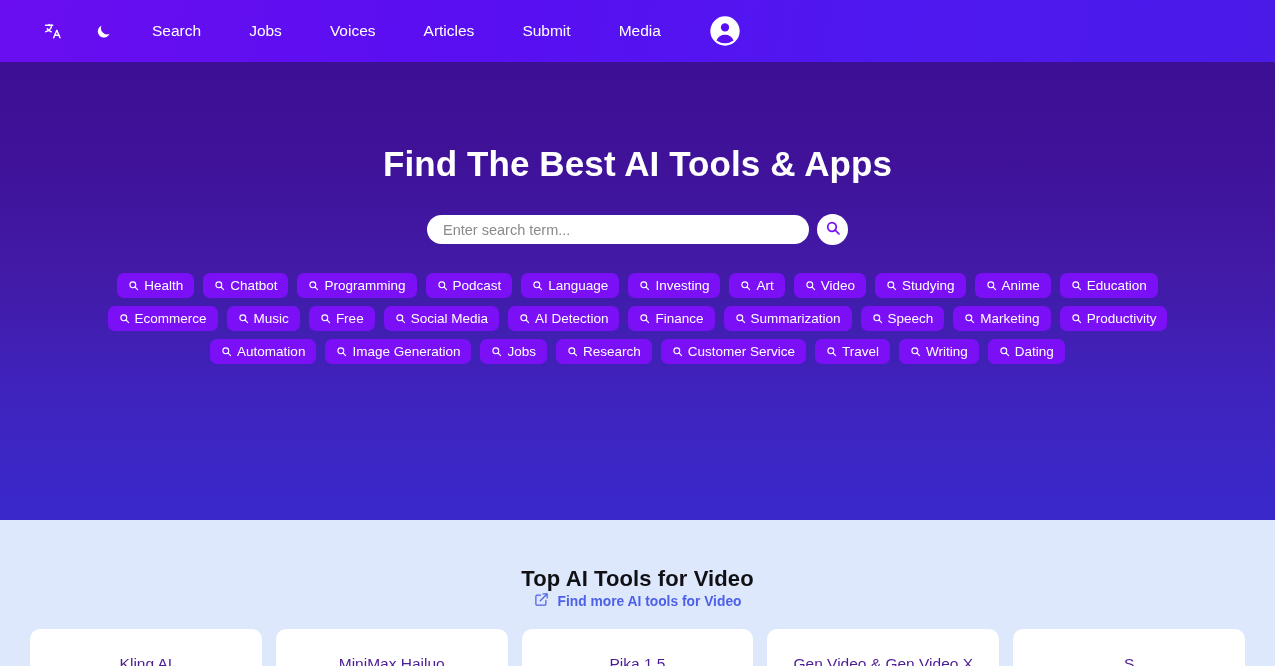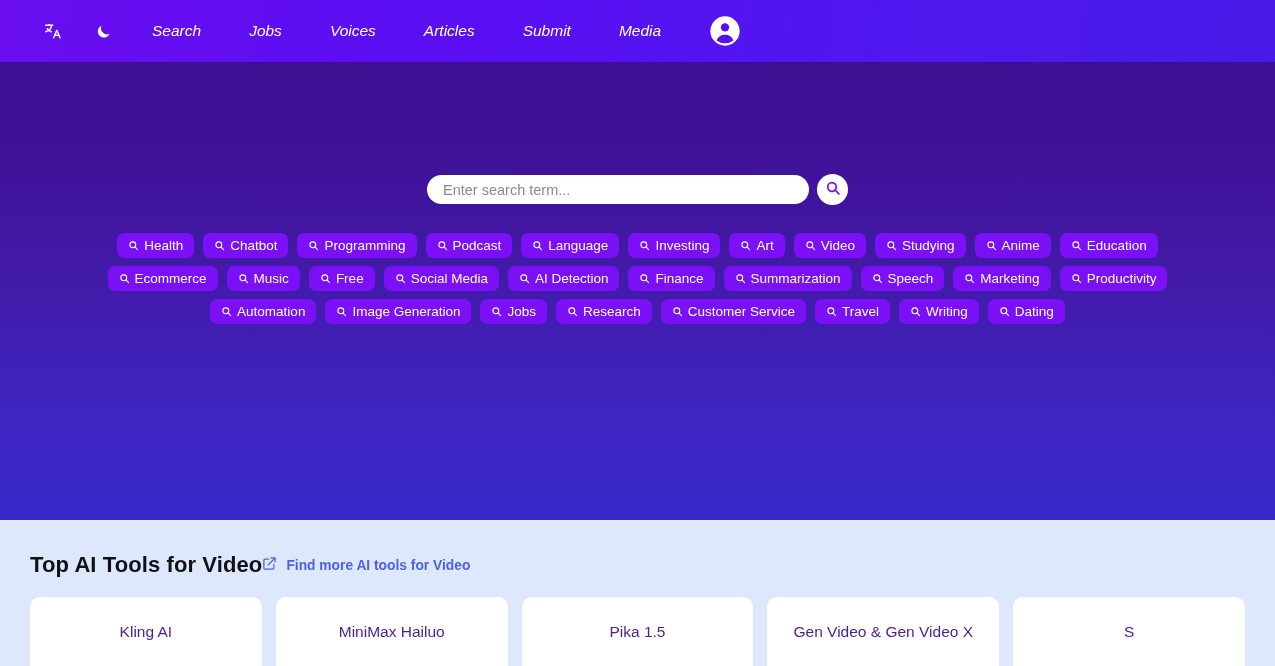--- a/index.html
+++ b/index.html
@@ -28,21 +28,20 @@
     color: #ffffff;
     font-size: 27px;
     font-weight: bold;
     letter-spacing: 0.2px;
     white-space: nowrap;
   }
   .nav-right {
     display: flex;
     align-items: center;
     gap: 16px;
-    font-style: italic;
   }
   .nav-icon-btn {
     display: flex;
     align-items: center;
     justify-content: center;
     width: 34px;
     height: 34px;
     color: #ffffff;
   }
   .nav-link {
@@ -160,21 +159,23 @@
 
   
   .section {
     background: #dee8fc;
     padding: 0 30px;
     height: 146px;
   }
   .section-head {
     display: flex;
     align-items: center;
-    padding-top: 32px;
+    justify-content: space-between;
+    padding-top: 46px;
+    flex-direction: column;
   }
   .section-title {
     font-size: 22px;
     font-weight: bold;
     color: #111115;
     letter-spacing: 0.1px;
   }
   .section-link {
     display: flex;
     align-items: center;
@@ -246,20 +247,21 @@
         <circle cx="12" cy="12" r="11" fill="#ffffff"></circle>
         <circle cx="12" cy="9.3" r="3.1" fill="#5a0ef2"></circle>
         <path d="M5.6 19.2a6.9 6.9 0 0 1 12.8 0 11 11 0 0 1-12.8 0z" fill="#5a0ef2"></path>
       </svg>
     </div>
   </div>
 </div>
 
 <div class="hero">
 
+  <h1 class="hero-title">Find The Best AI Tools &amp; Apps</h1>
 
   <div class="search-row">
     <input class="search-input" type="text" placeholder="Enter search term..." style="">
     <button class="search-btn">
       <span>
         <svg width="16" height="16" viewBox="0 0 24 24" fill="none" stroke="#7b0ff5" stroke-width="2.6" stroke-linecap="round">
           <circle cx="10.5" cy="10.5" r="6.4"></circle>
           <path d="M15.3 15.3L21 21"></path>
         </svg>
       </span>

